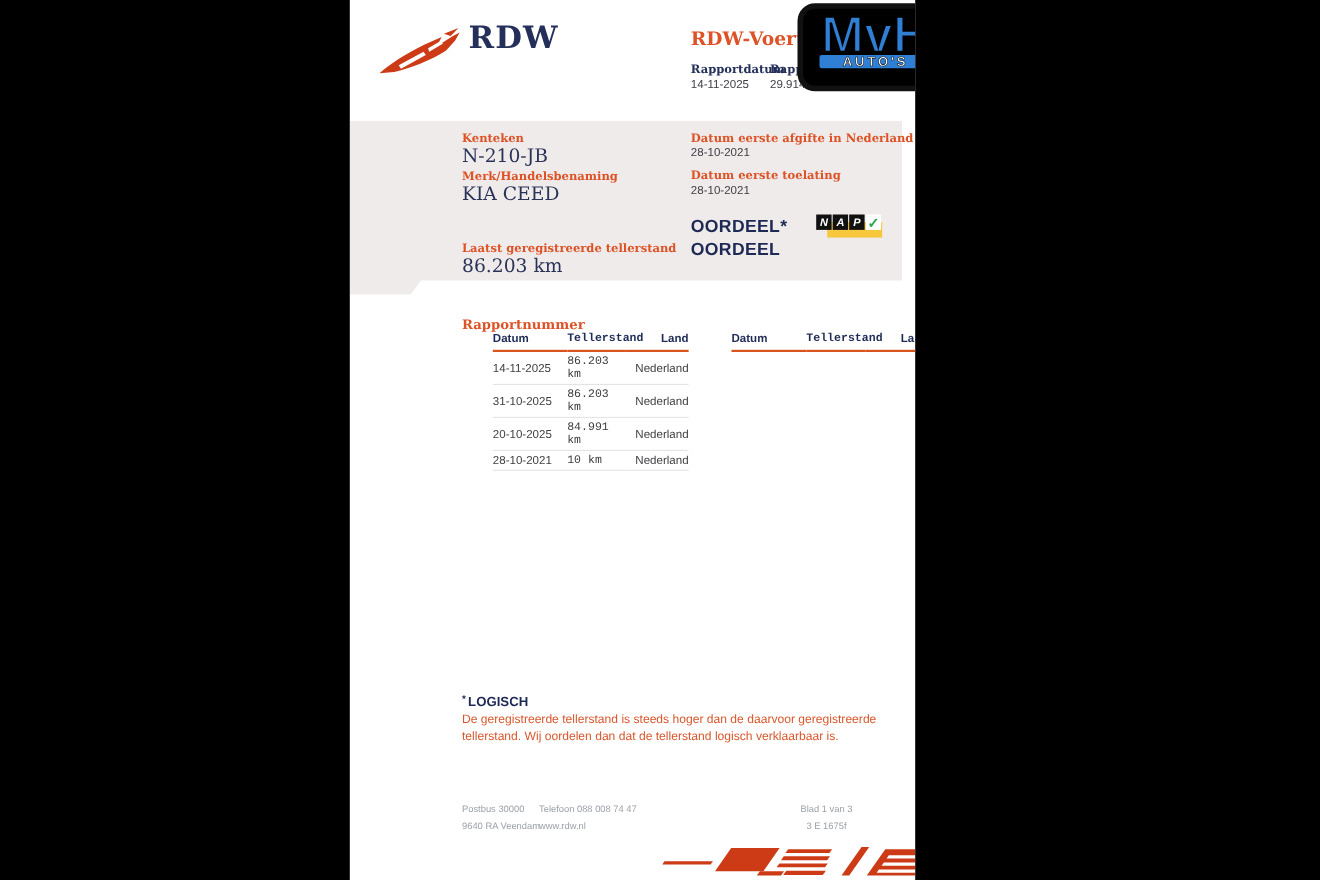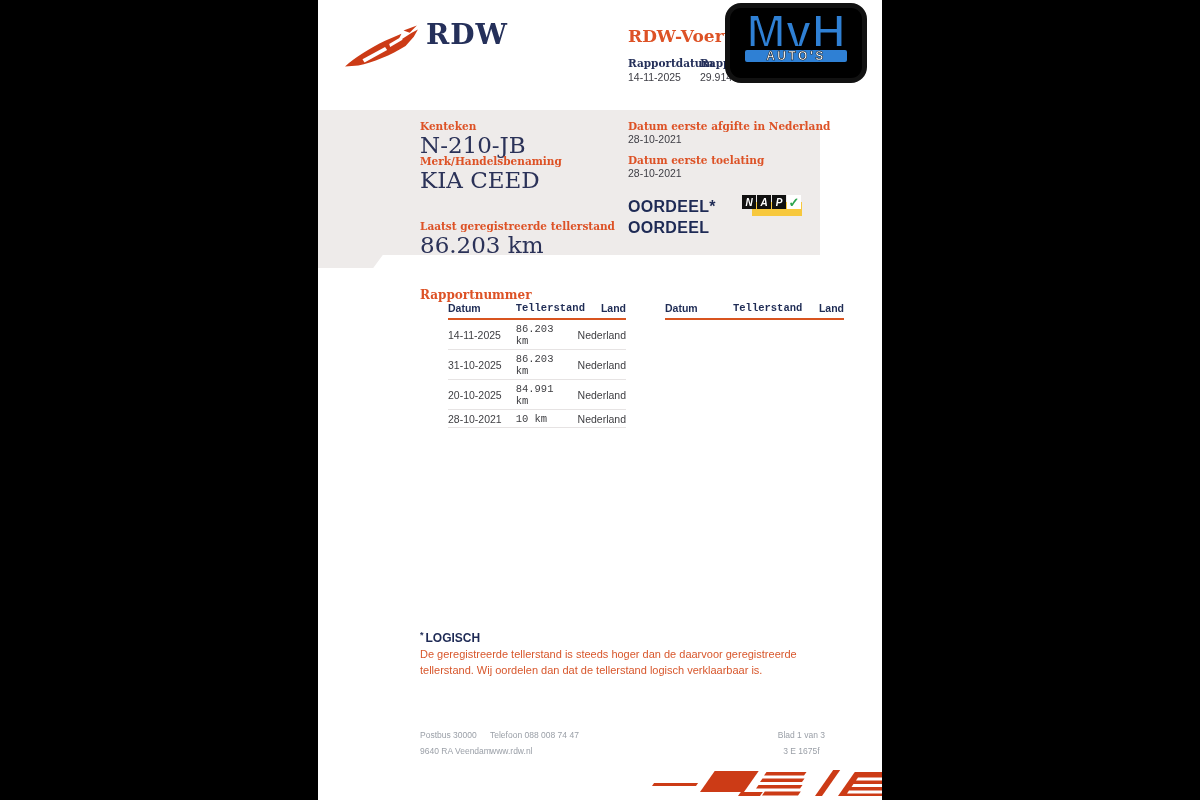--- a/index.html
+++ b/index.html
@@ -1,19 +1,19 @@
 <!DOCTYPE html>
 <html><head>
 <meta charset="utf-8">
 <style>
   * { margin:0; padding:0; box-sizing:border-box; }
   html,body { width:1200px; height:800px; }
   body { background:#000; font-family:"Liberation Sans", sans-serif; position:relative; }
 
-  .page { position:absolute; left:318px; top:0; width:564px; height:800px;
+  .page { position:absolute; left:318px; top:0; width:514px; height:800px;
           background:#ffffff; overflow:hidden;padding-left:12px; }
 
   .abs { position:absolute; }
 
   
   .rdw-wing { left:26px; top:24px; width:78px; height:44px; }
   .rdw-wordmark { left:108px; top:18px; font-family:"DejaVu Serif",serif;
                   font-size:28px; font-weight:600; color:#25305a; letter-spacing:1px; }
   .doc-title { left:310px; top:26px; font-family:"DejaVu Serif",serif;
                font-size:17px; font-weight:bold; color:#dd5226; white-space:nowrap; }
@@ -34,21 +34,21 @@
   .mvh-bar { margin-top:-7px; width:108px; height:18px; background:#2f80d4;
              border:3px solid #000; border-radius:5px; color:#fff; font-size:12px;
              font-weight:800; letter-spacing:2.5px; text-align:center; line-height:13px;
              -webkit-text-stroke:0.5px #000; }
 
   
   .panel { left:0; top:110px; width:502px; height:158px; background:#eeebea;
            clip-path: polygon(0% 0%, 100% 0%, 100% 91.8%, 12.9% 91.8%, 11% 100%, 0% 100%); }
   .fld-label { font-family:"DejaVu Serif",serif; font-size:10.5px; font-weight:bold;
                color:#dd5226; white-space:nowrap; }
-  .fld-big { font-family:"DejaVu Serif",serif; font-size:23px; color:#2b3258;
+  .fld-big { font-family:"DejaVu Serif",serif; font-size:17px; color:#2b3258;
              white-space:nowrap; }
   .fld-small { font-size:10.5px; color:#3d3d44; white-space:nowrap; }
   .verdict { left:310px; top:196px; font-size:16px; font-weight:bold; color:#1e2a55;
              line-height:21px; letter-spacing:0.3px; }
 
   
   .nap { left:424px; top:195px; width:60px; height:26px; }
   .nap-yellow { position:absolute; left:10px; top:7px; width:50px; height:14px;
                 background:#f7c83d; }
   .nap-squares { position:absolute; left:0; top:0; display:flex; gap:1px; }

